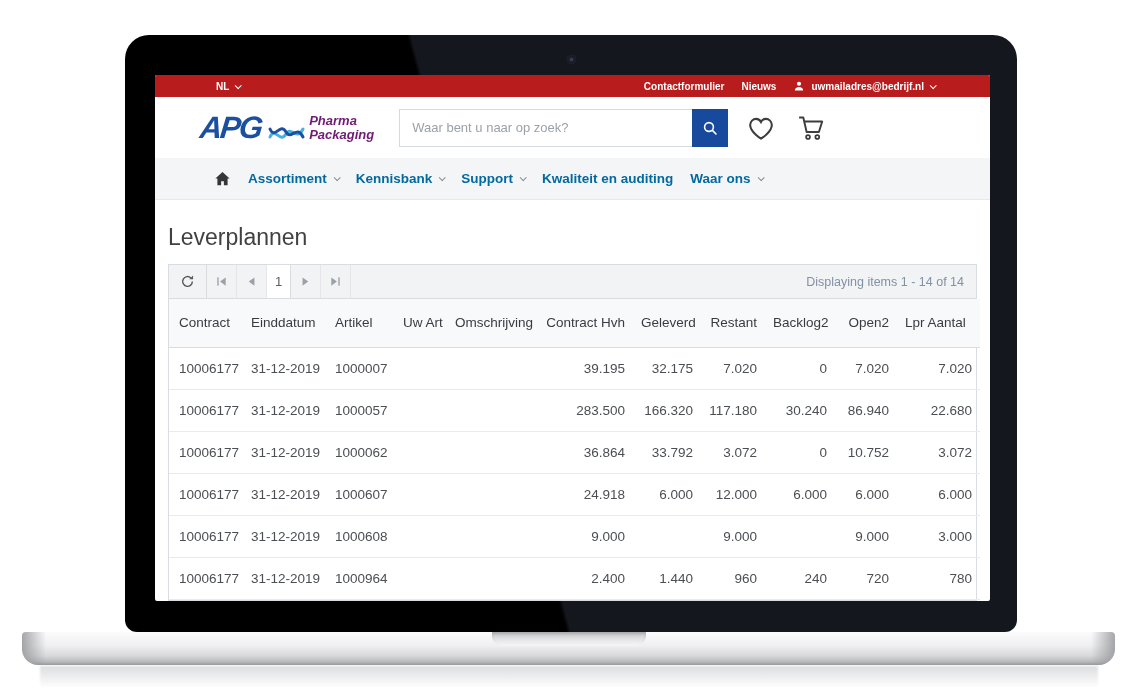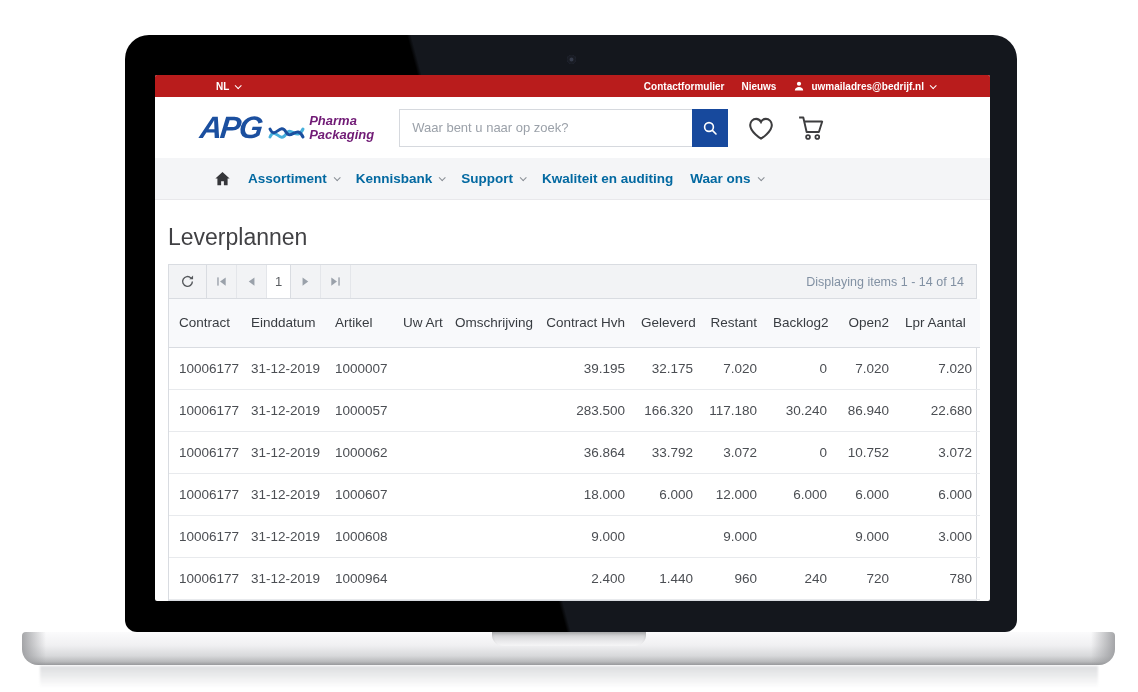--- a/index.html
+++ b/index.html
@@ -275,21 +275,21 @@
                 <td class="c8" style="text-align: right;">0</td>
                 <td class="c9" style="text-align: right;">10.752</td>
                 <td class="c10" style="text-align: right;">3.072</td>
               </tr>
               <tr>
                 <td class="c0" style="text-align: left;">10006177</td>
                 <td class="c1" style="text-align: left;">31-12-2019</td>
                 <td class="c2" style="text-align: left;">1000607</td>
                 <td class="c3" style="text-align: left;"></td>
                 <td class="c4" style="text-align: left;"></td>
-                <td class="c5" style="text-align: right;">18.000</td>
+                <td class="c5" style="text-align: right;">24.918</td>
                 <td class="c6" style="text-align: right;">6.000</td>
                 <td class="c7" style="text-align: right;">12.000</td>
                 <td class="c8" style="text-align: right;">6.000</td>
                 <td class="c9" style="text-align: right;">6.000</td>
                 <td class="c10" style="text-align: right;">6.000</td>
               </tr>
               <tr>
                 <td class="c0" style="text-align: left;">10006177</td>
                 <td class="c1" style="text-align: left;">31-12-2019</td>
                 <td class="c2" style="text-align: left;">1000608</td>

